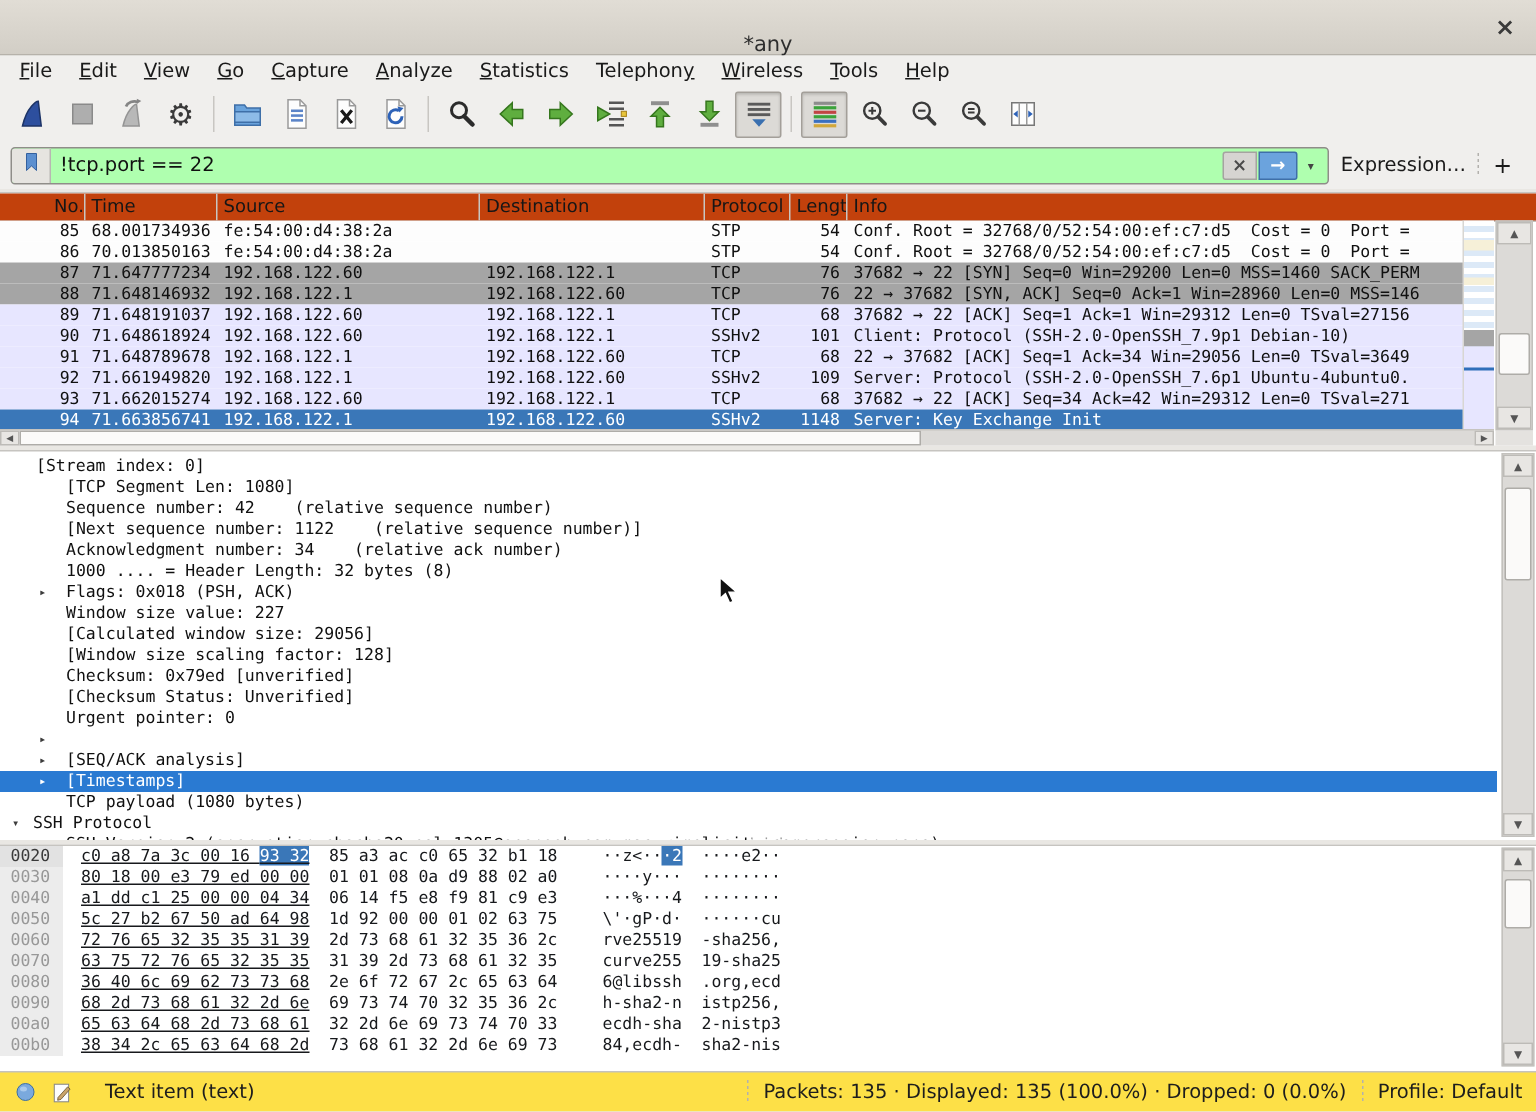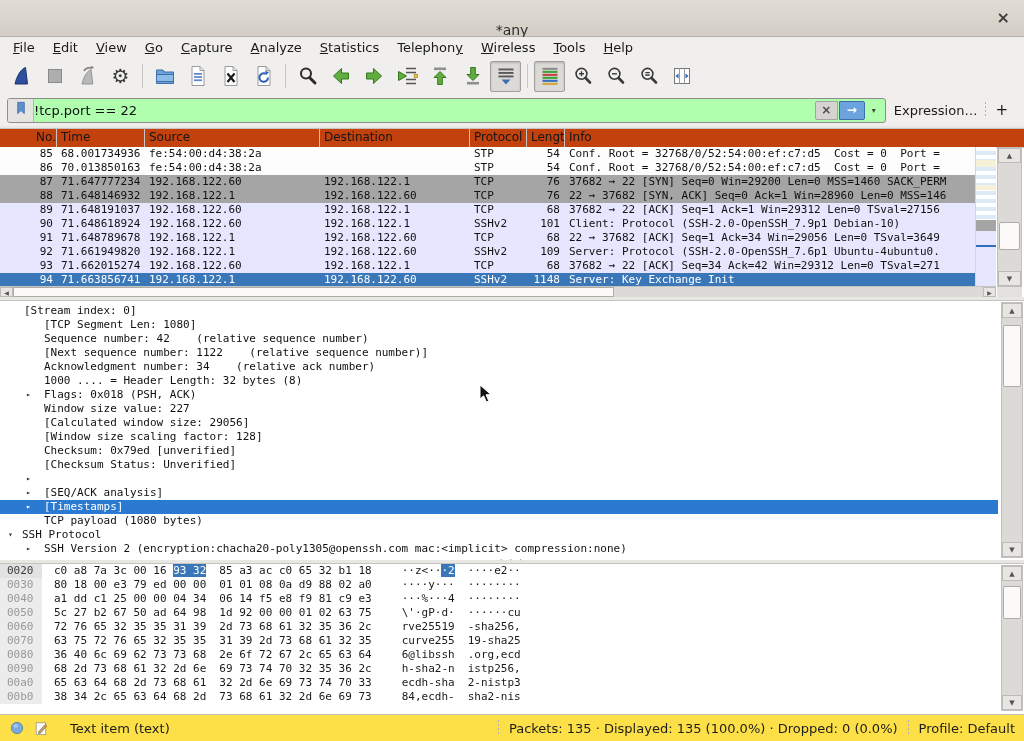--- a/index.html
+++ b/index.html
@@ -26,21 +26,21 @@
   .tb-btn svg{display:block;}
   .tb-glyph{font-size:20px;color:#3a3a3a;line-height:1;}
   .tb-sep{width:1px;height:24px;background:#c8c6c2;margin:0 5px;flex-shrink:0;}
   
   .filterbar{position:absolute;top:94px;left:0;right:0;height:32px;background:#f0efed;
     display:flex;align-items:center;padding:0 7px;}
   .filter-field{flex:1;height:23px;border:1px solid #8f8d89;border-radius:3px;background:#afffaf;
     display:flex;align-items:center;overflow:hidden;}
   .bookmark-btn{width:25px;height:100%;background:#e6e4e0;border-right:1px solid #b8b6b2;
     display:flex;align-items:center;justify-content:center;flex-shrink:0;}
-  .filter-input{flex:1;font-size:13px;color:#101010;white-space:pre;overflow:hidden;}
+  .filter-input{flex:1;font-size:13px;color:#101010;padding-left:6px;white-space:pre;overflow:hidden;}
   .clear-btn{width:21px;height:17px;background:#d6d4d1;border:1px solid #a5a3a0;border-radius:2px 0 0 2px;
     display:flex;align-items:center;justify-content:center;font-size:12px;font-weight:bold;color:#4a4a4a;margin-right:1px;}
   .apply-btn{width:24px;height:17px;background:#6ba3dd;border:1px solid #3f6fa8;border-radius:0 2px 2px 0;
     display:flex;align-items:center;justify-content:center;color:#fff;font-size:12px;font-weight:bold;}
   .caret-btn{width:14px;height:17px;display:flex;align-items:center;justify-content:center;
     font-size:8px;color:#444;margin:0 4px 0 2px;}
   .expression-label{font-size:13px;color:#1a1a1a;padding:0 8px;}
   .fb-sep{width:1px;height:16px;background:repeating-linear-gradient(#b3b1ad 0 2px,transparent 2px 4px);}
   .add-btn{font-size:15px;color:#1a1a1a;padding:0 9px;}
   
@@ -89,21 +89,21 @@
   .det-line .arrow{position:absolute;top:0;font-size:8px;color:#3c3c3c;}
   .det-line.selected{background:#2a7ad2;color:#fff;}
   .det-line.selected .arrow{color:#fff;}
   .det-vscroll{top:302px;right:1px;width:22px;height:256px;}
   
   .hexpane{position:absolute;top:563px;left:0;width:1024px;height:150px;background:#fff;
     border-top:1px solid #c6c4c0;font-family:"DejaVu Sans Mono",monospace;font-size:11px;overflow:hidden;}
   .hex-row{display:flex;height:14px;line-height:14px;white-space:pre;color:#17191c;}
   .hex-off{width:42px;background:#ececec;color:#989898;padding-left:7px;box-sizing:border-box;flex-shrink:0;}
   .hex-off.dark{color:#3a3a3a;background:#e2e2e2;}
-  .hex-g1{margin-left:12px;}
+  .hex-g1{margin-left:12px;text-decoration:underline;}
   .hex-g2{margin-left:13px;}
   .hex-a1{margin-left:30px;}
   .hex-a2{margin-left:13px;}
   .hl{background:#3a77b8;color:#fff;}
   .hex-vscroll{top:565px;right:1px;width:22px;height:146px;}
   .splitter-dots{position:absolute;top:558px;left:0;right:0;height:5px;text-align:center;
     font-size:9px;line-height:4px;color:#9a9a9a;letter-spacing:2px;pointer-events:none;}
   
   .statusbar{position:absolute;bottom:0;left:0;right:0;height:26px;background:#fde047;
     border-top:1px solid #c4c2be;display:flex;align-items:center;font-size:13px;color:#1d1d1d;padding:0 9px;}
@@ -392,20 +392,21 @@
     <div class="det-line" style="padding-left: 44px;"><span>Sequence number: 42    (relative sequence number)</span></div>
     <div class="det-line" style="padding-left: 44px;"><span>[Next sequence number: 1122    (relative sequence number)]</span></div>
     <div class="det-line" style="padding-left: 44px;"><span>Acknowledgment number: 34    (relative ack number)</span></div>
     <div class="det-line" style="padding-left: 44px;"><span>1000 .... = Header Length: 32 bytes (8)</span></div>
     <div class="det-line" style="padding-left: 44px;"><span class="arrow" style="left: 26px;">▸</span><span>Flags: 0x018 (PSH, ACK)</span></div>
     <div class="det-line" style="padding-left: 44px;"><span>Window size value: 227</span></div>
     <div class="det-line" style="padding-left: 44px;"><span>[Calculated window size: 29056]</span></div>
     <div class="det-line" style="padding-left: 44px;"><span>[Window size scaling factor: 128]</span></div>
     <div class="det-line" style="padding-left: 44px;"><span>Checksum: 0x79ed [unverified]</span></div>
     <div class="det-line" style="padding-left: 44px;"><span>[Checksum Status: Unverified]</span></div>
+    <div class="det-line" style="padding-left: 44px;"><span>Urgent pointer: 0</span></div>
     <div class="det-line" style="padding-left: 44px;"><span class="arrow" style="left: 26px;">▸</span></div>
     <div class="det-line" style="padding-left: 44px;"><span class="arrow" style="left: 26px;">▸</span><span>[SEQ/ACK analysis]</span></div>
     <div class="det-line selected" style="padding-left: 44px;"><span class="arrow" style="left: 26px;">▸</span><span>[Timestamps]</span></div>
     <div class="det-line" style="padding-left: 44px;"><span>TCP payload (1080 bytes)</span></div>
     <div class="det-line" style="padding-left: 22px;"><span class="arrow" style="left: 8px;">▾</span><span>SSH Protocol</span></div>
     <div class="det-line" style="padding-left: 44px;"><span class="arrow" style="left: 26px;">▸</span><span>SSH Version 2 (encryption:chacha20-poly1305@openssh.com mac:&lt;implicit&gt; compression:none)</span></div>
   </div>
 <div class="vscroll det-vscroll">
   <div class="sc-arrow">▲</div>
   <div class="sc-track">

